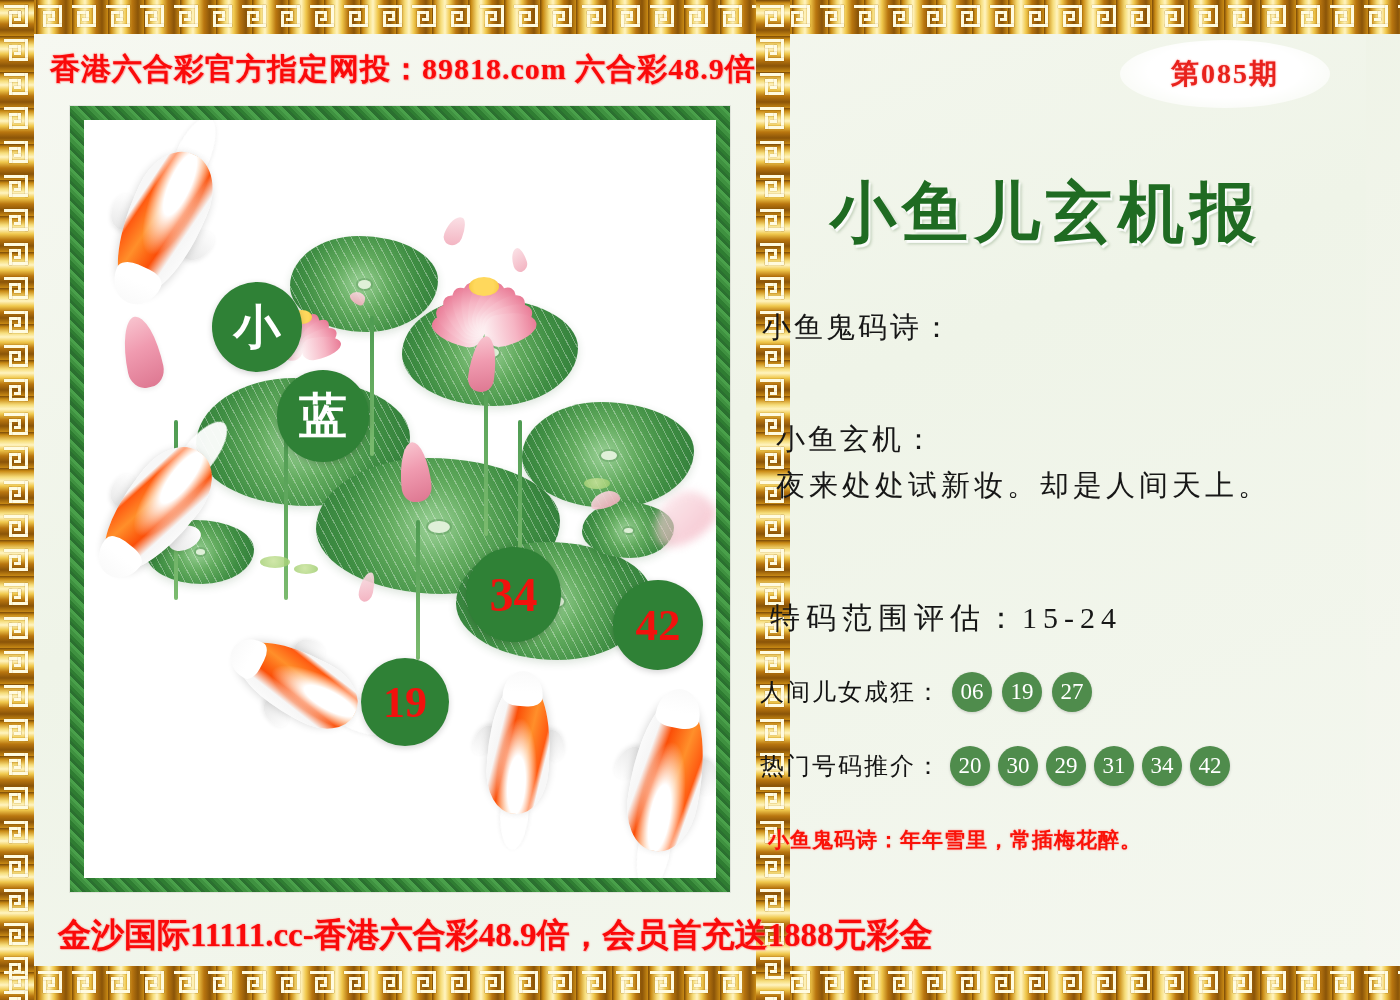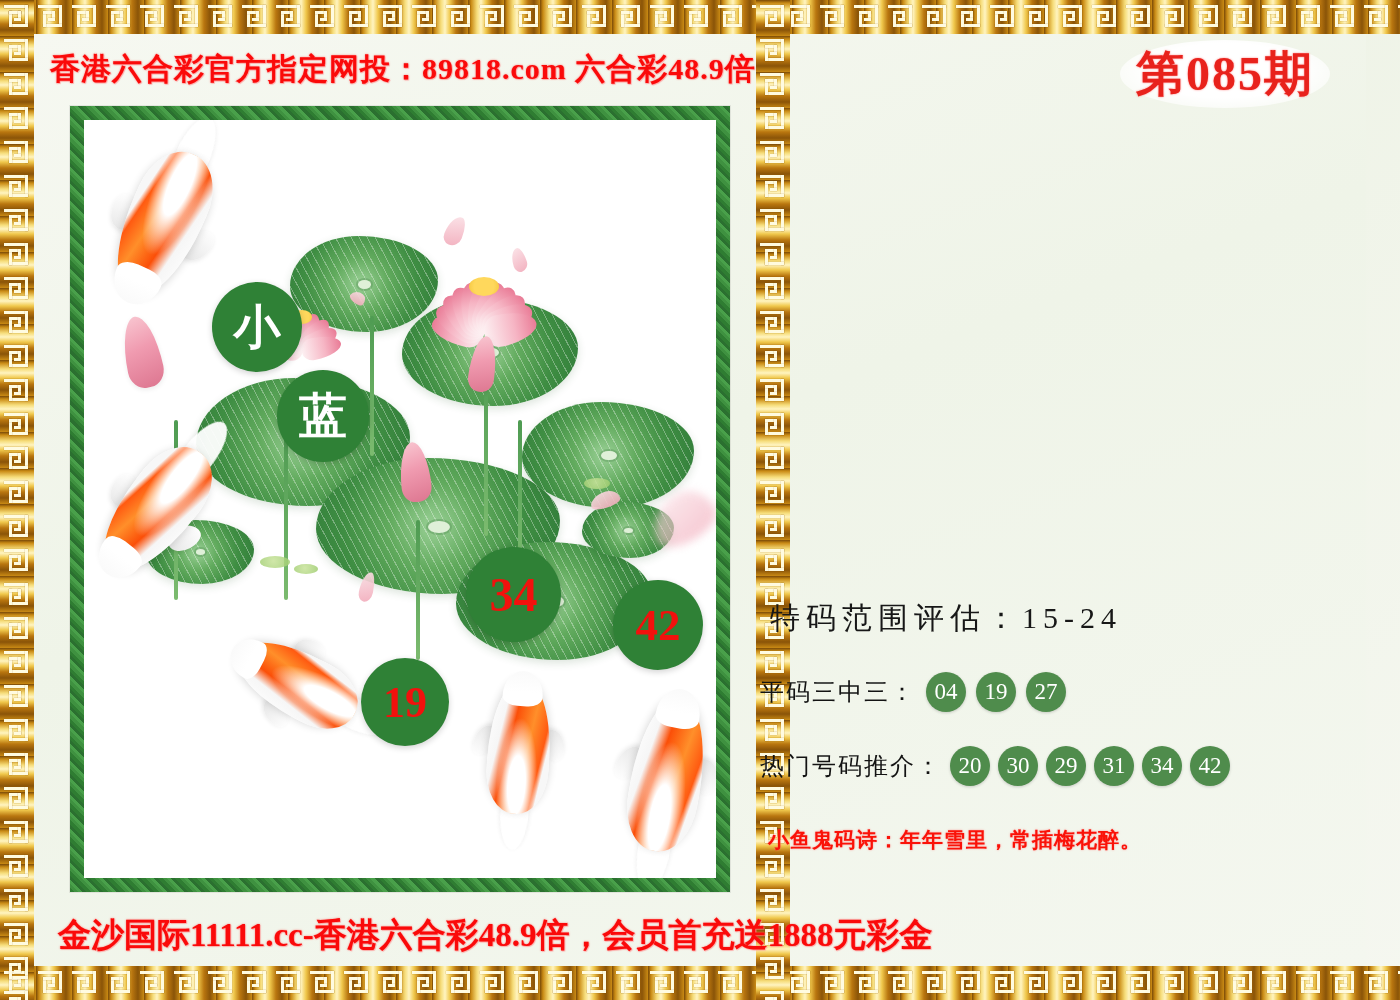--- a/index.html
+++ b/index.html
@@ -69,21 +69,21 @@
   }
 
   
   .period-badge{
     position:absolute;left:1120px;top:40px;width:210px;height:68px;z-index:11;
     border-radius:50%/50%;
     background:radial-gradient(ellipse at 50% 45%,#ffffff 52%,rgba(255,255,255,.55) 78%,rgba(255,255,255,0) 100%);
     display:flex;align-items:center;justify-content:center;
   }
   .period-badge span{
-    font-family:"Liberation Serif",serif;font-weight:bold;font-size:48px;
+    font-family:"Liberation Serif",serif;font-weight:bold;font-size:28px;
     color:#e8221c;letter-spacing:2px;
     text-shadow:0 0 2px rgba(255,90,90,.8);
   }
 
   
   .pic-frame{
     position:absolute;left:70px;top:106px;width:660px;height:786px;z-index:8;
     background:
       repeating-linear-gradient(45deg,#2f7d32 0 3px,#3f9140 3px 6px,#49a04a 6px 9px,#2b7030 9px 12px);
     padding:14px;box-sizing:border-box;
@@ -1607,33 +1607,39 @@
 
     <div class="pic-ball cn" style="left: 128px; top: 162px; width: 90px; height: 90px; font-size: 47px;">小</div>
         <div class="pic-ball cn" style="left: 193px; top: 250px; width: 92px; height: 92px; font-size: 48px;">蓝</div>
         <div class="pic-ball num" style="left: 382px; top: 427px; width: 95px; height: 95px; font-size: 48px;">34</div>
         <div class="pic-ball num" style="left: 529px; top: 460px; width: 90px; height: 90px; font-size: 45px;">42</div>
         <div class="pic-ball num" style="left: 277px; top: 538px; width: 88px; height: 88px; font-size: 44px;">19</div>
       </div>
   </div>
 
   <div class="right">
+    <div class="title">小鱼儿玄机报</div>
 
     <div class="blk poem1">
+      <div>小鱼鬼码诗：</div>
     </div>
 
+    <div class="blk poem2">
+      <div>小鱼玄机：</div>
+      <div class="l2">夜来处处试新妆。却是人间天上。</div>
+    </div>
 
     <div class="blk range">
       <span>特码范围评估：</span><span>15-24</span>
     </div>
 
     <div class="row r1">
-      <span class="lbl">平码三中三：</span>
+      <span class="lbl">人间儿女成狂：</span>
       <span id="balls1" style="display:flex;">
-          <span class="ball">04</span>
+          <span class="ball">06</span>
           <span class="ball">19</span>
           <span class="ball">27</span>
         </span>
     </div>
 
     <div class="row r2">
       <span class="lbl">热门号码推介：</span>
       <span id="balls2" style="display:flex;">
           <span class="ball">20</span>
           <span class="ball">30</span>

